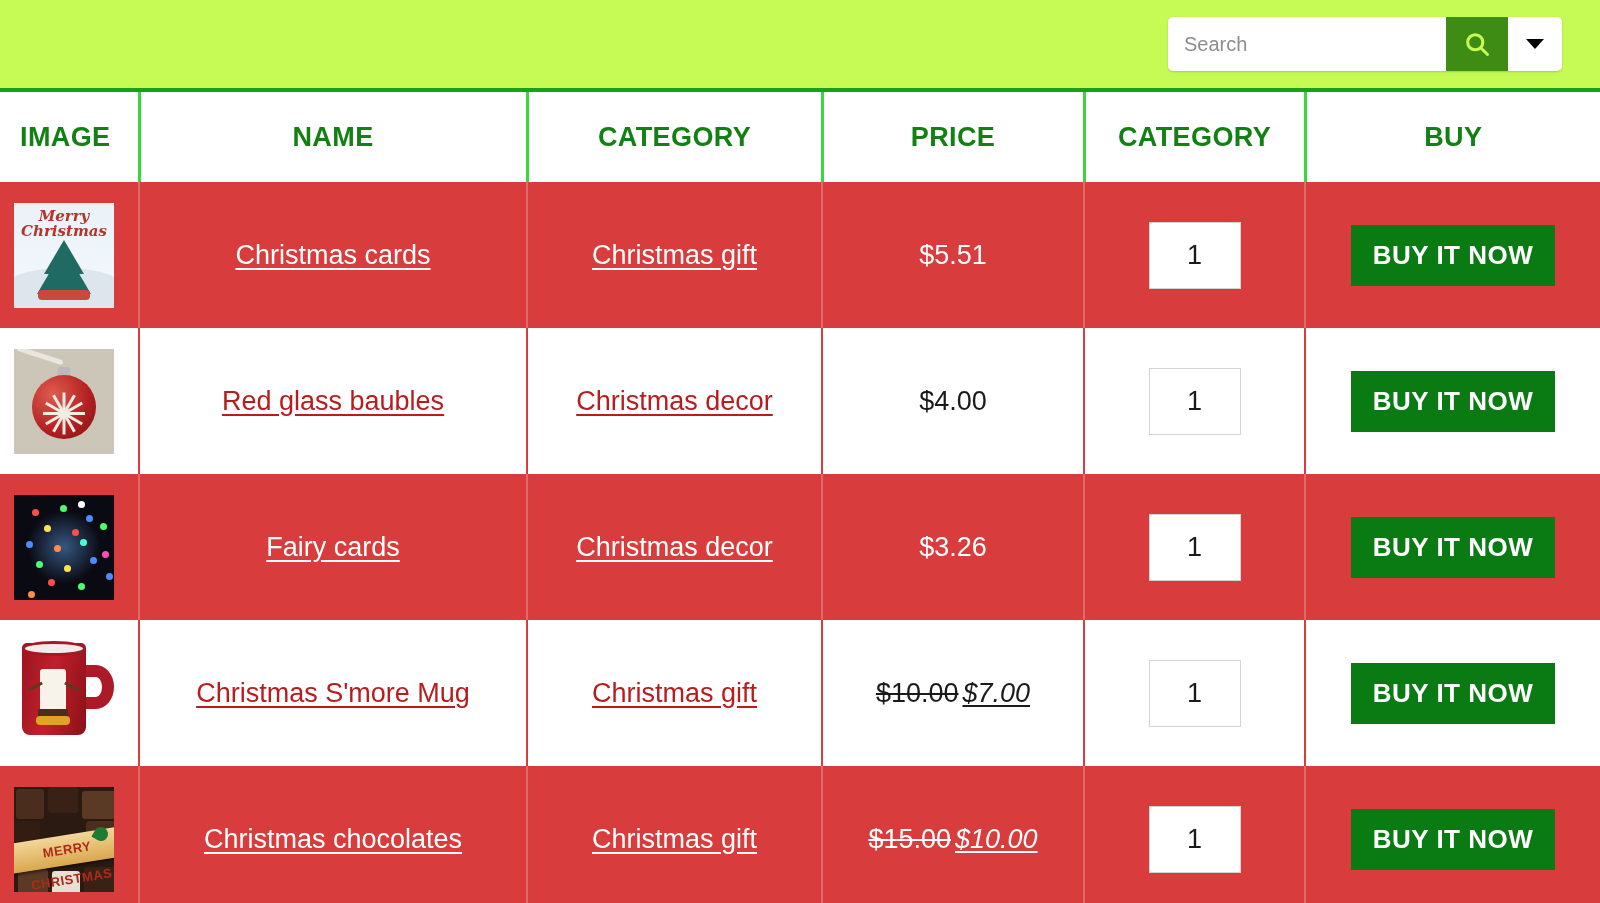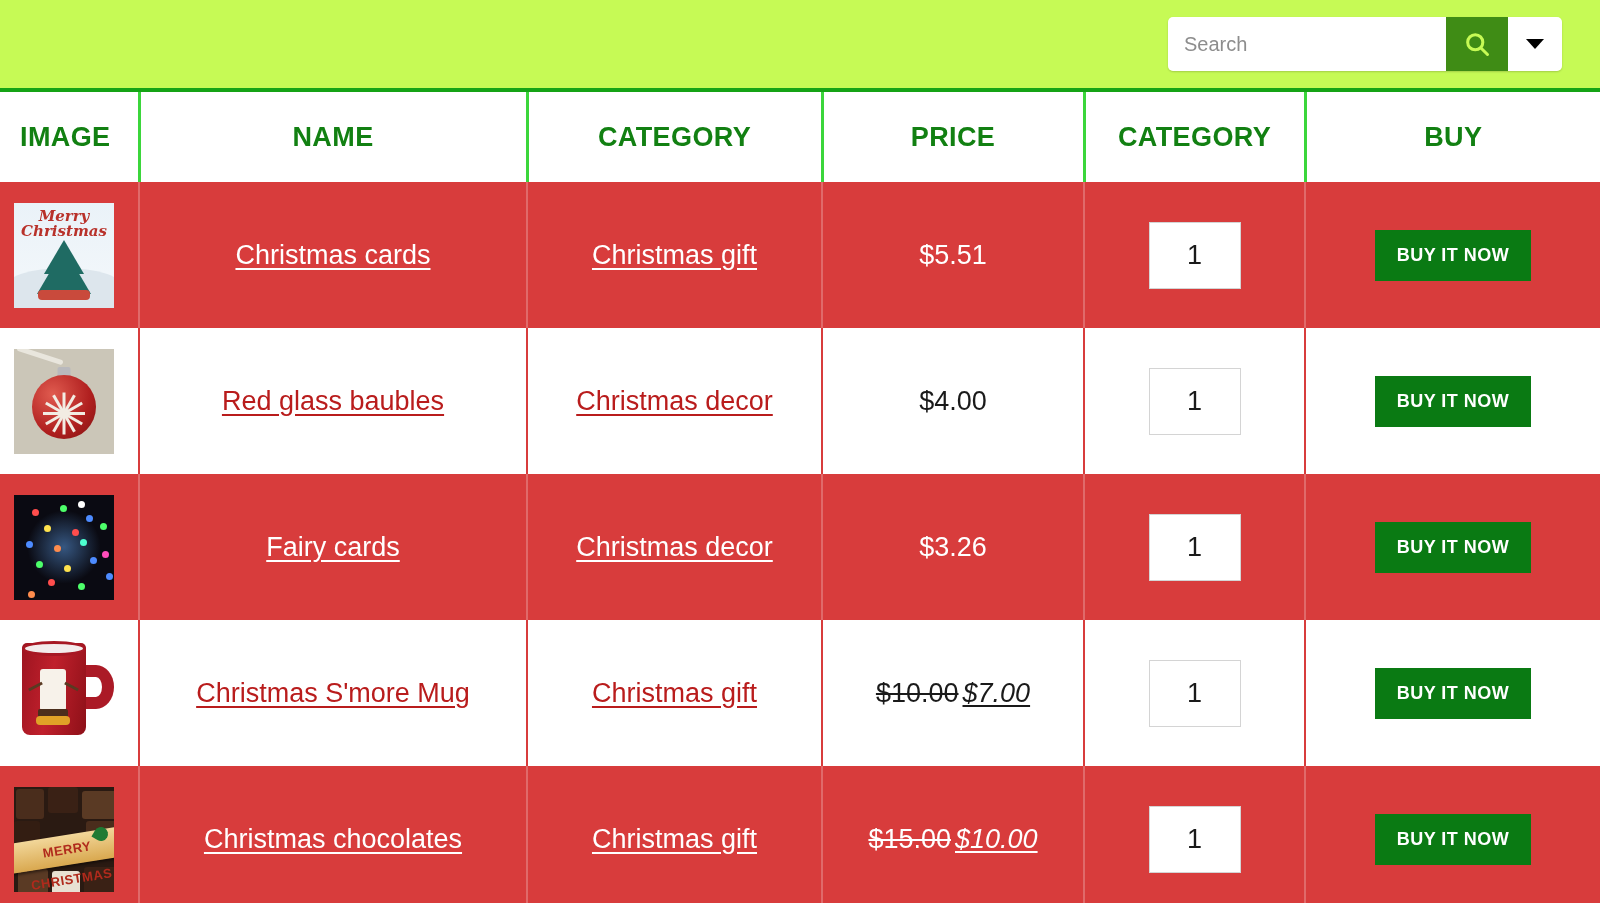--- a/index.html
+++ b/index.html
@@ -141,21 +141,21 @@
     color: #1a1a1a;
     text-align: center;
     outline: none;
   }
 
   .buy-btn {
     background: #0a7a13;
     color: #ffffff;
     border: none;
     font-family: "Liberation Sans", sans-serif;
-    font-size: 18px;
+    font-size: 26px;
     font-weight: bold;
     letter-spacing: 0.5px;
     padding: 15px 22px;
     cursor: pointer;
     white-space: nowrap;
   }
 
   
   .img-cards { background: #eef3f7; }
   .img-cards .sky { position:absolute; inset:0; background: linear-gradient(#eaf2f8, #f4f8fb); }

